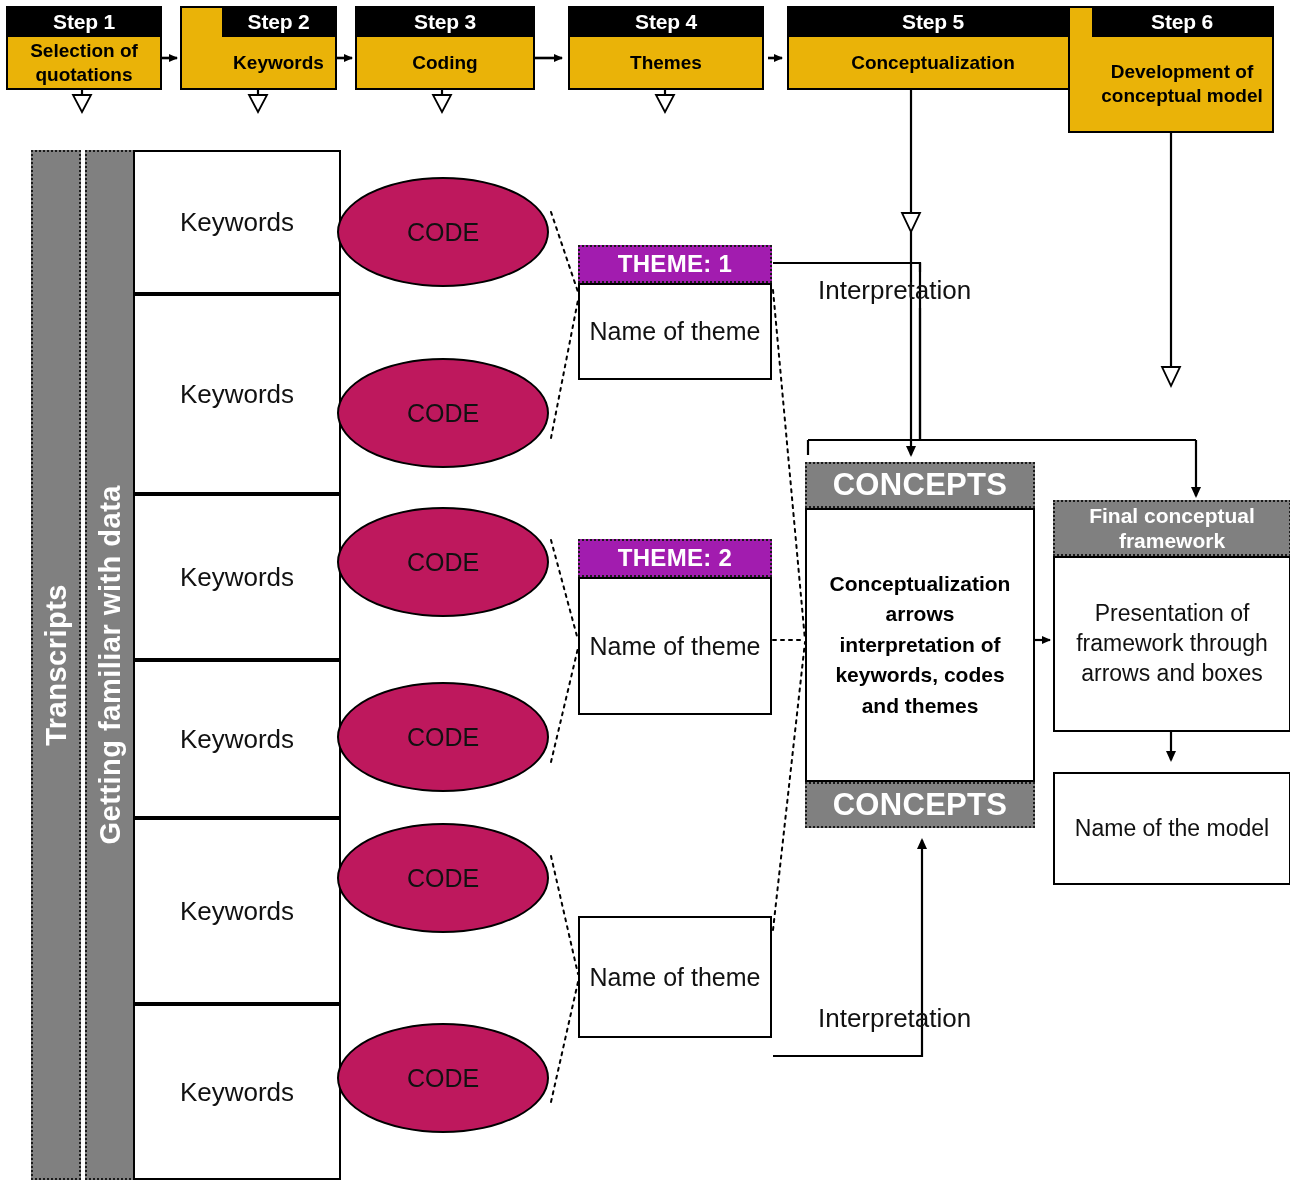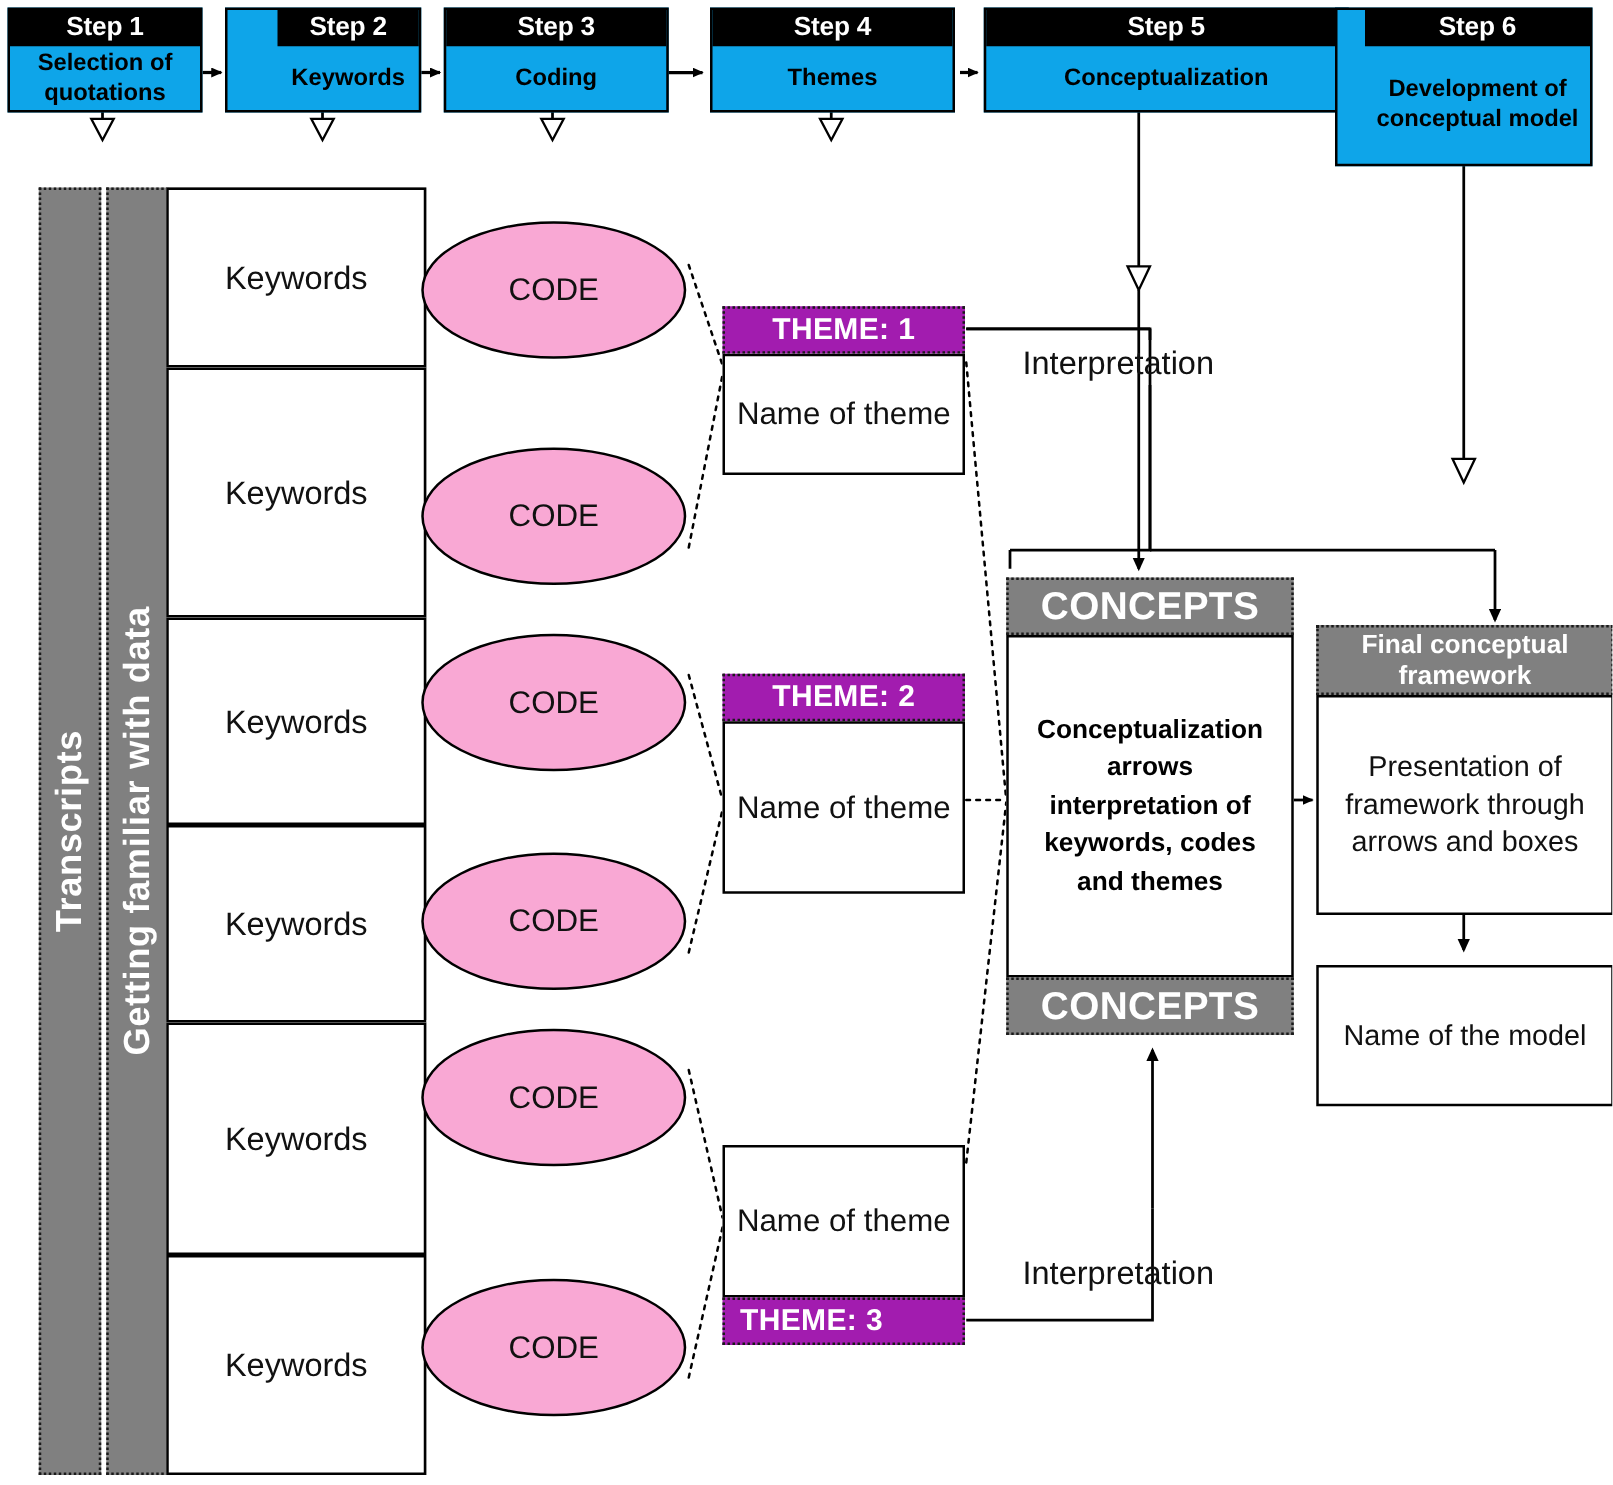--- a/index.html
+++ b/index.html
@@ -15,21 +15,21 @@
   }
   #svg-layer {
     position:absolute; left:0; top:0; width:1290px; height:1188px;
     pointer-events:none;
   }
   .abs { position:absolute; }
 
   
   .step-box {
     border:2px solid #000;
-    background:#0ea5e9;
+    background:#eab308;
     display:flex;
     flex-direction:column;
   }
   .step-head {
     background:#000;
     color:#fff;
     font-weight:bold;
     font-size:21px;
     text-align:center;
     line-height:1.15;
@@ -79,21 +79,21 @@
     font-weight:bold;
     font-size:29px;
     white-space:nowrap;
     letter-spacing:0.5px;
   }
 
   
   .code-ellipse {
     border:2.5px solid #000;
     border-radius:50%;
-    background:#f9a8d4;
+    background:#be185d;
     display:flex;
     align-items:center;
     justify-content:center;
     font-size:25px;
     color:#111;
   }
 
   
   .theme-head {
     background:#a21caf;
@@ -361,23 +361,20 @@
   <div class="abs theme-head" style="left:578px; top:539px; width:194px; height:38px;">
     <span>THEME: 2</span>
   </div>
   <div class="abs theme-body" style="left:578px; top:577px; width:194px; height:138px;">
     <span>Name of theme</span>
   </div>
 
   <div class="abs theme-body" style="left:578px; top:916px; width:194px; height:122px;">
     <span>Name of theme</span>
   </div>
-  <div class="abs theme-head left" style="left:578px; top:1038px; width:194px; height:38px;">
-    <span>THEME: 3</span>
-  </div>
 
   <div class="abs interp-label" style="left:818px; top:275px;">Interpretation</div>
   <div class="abs interp-label" style="left:818px; top:1003px;">Interpretation</div>
 
   <div class="abs concepts-head" style="left:805px; top:462px; width:230px; height:46px;">
     <span>CONCEPTS</span>
   </div>
   <div class="abs concepts-body" style="left:805px; top:508px; width:230px; height:274px;">
     <span>Conceptualization arrows interpretation of keywords, codes and themes</span>
   </div>

